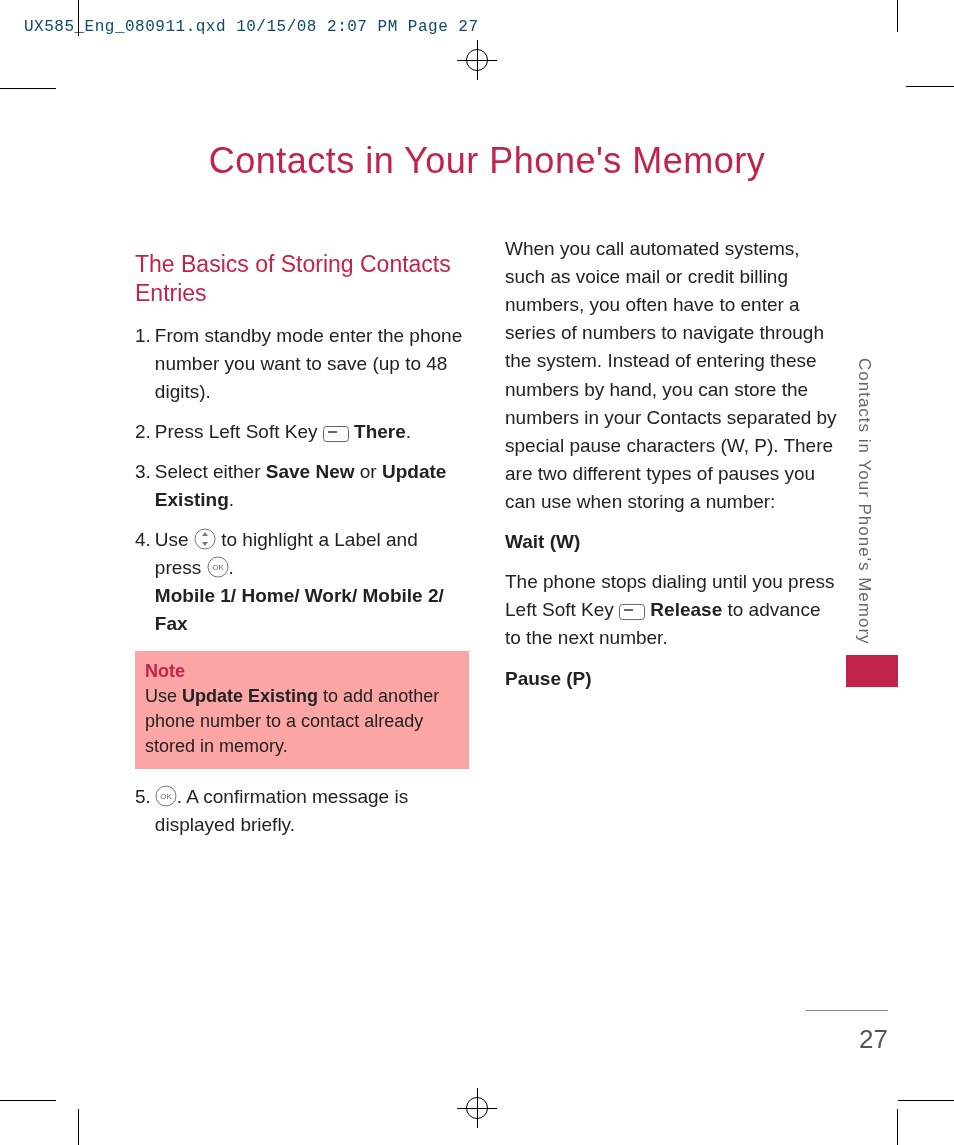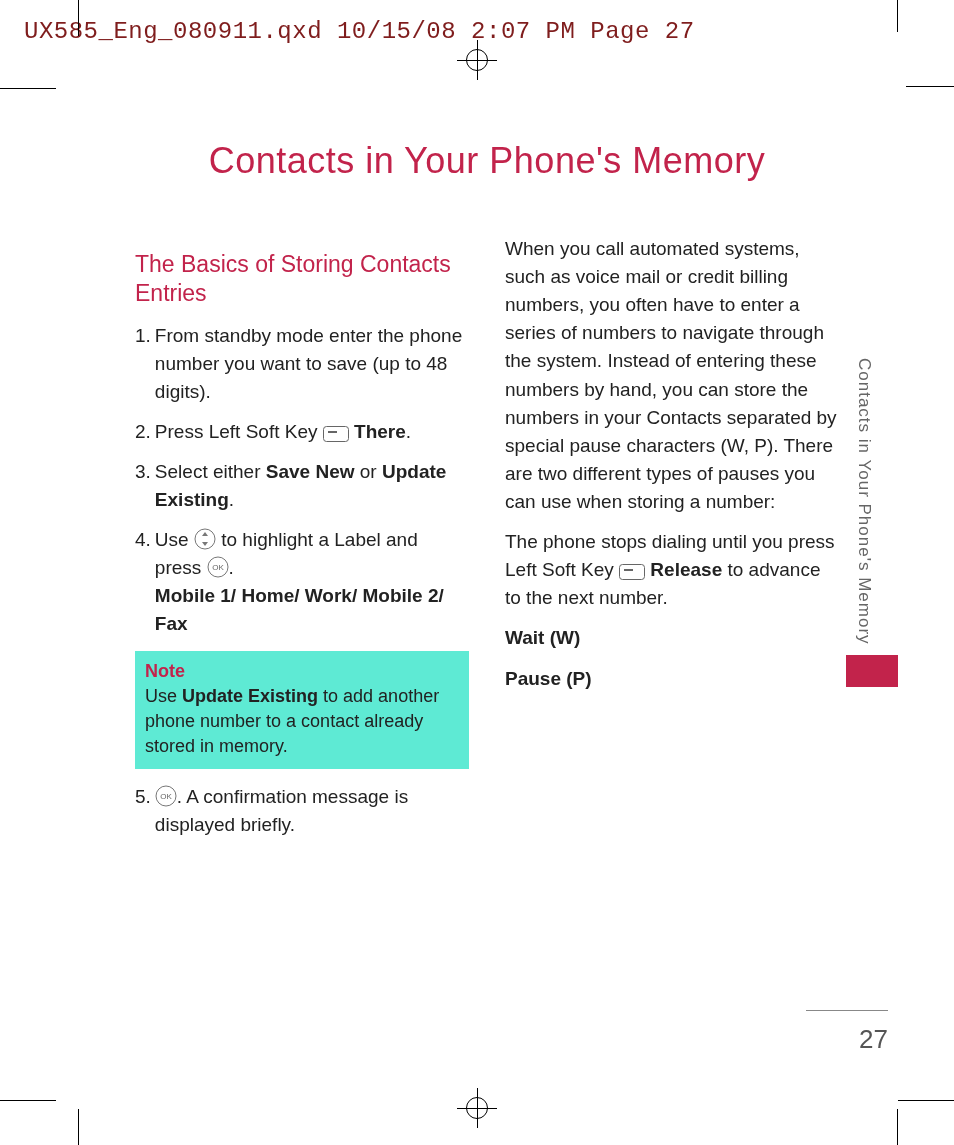--- a/index.html
+++ b/index.html
@@ -13,23 +13,23 @@
     width: 954px;
     height: 1145px;
     position: relative;
     overflow: hidden;
   }
   .header-line {
     position: absolute;
     top: 18px;
     left: 24px;
     font-family: "Courier New", monospace;
-    font-size: 24px;
+    font-size: 16px;
     letter-spacing: 0.5px;
-    color: #7f1d1d;
+    color: #0c4a6e;
   }
   .reg-mark {
     display: inline-flex;
     align-items: center;
     justify-content: center;
     width: 40px;
     height: 40px;
     position: relative;
   }
   .reg-mark::before, .reg-mark::after {
@@ -93,21 +93,21 @@
     flex: 0 0 auto;
     margin-right: 4px;
   }
   .step-body {
     flex: 1;
   }
   b, .bold {
     font-weight: 600;
   }
   .note-box {
-    background: #5eead4;
+    background: #fca5a5;
     padding: 8px 10px 10px 10px;
     margin: 6px 0 14px 0;
     font-size: 18px;
     line-height: 1.4;
   }
   .note-label {
     color: #c2234b;
     font-weight: 600;
   }
   .icon-key, .icon-nav, .icon-ok {
@@ -277,35 +277,35 @@
             </span><span>. A confirmation message is displayed briefly.</span>
           </span>
         </div>
 
       </div>
 
       <div class="col">
 
         <p>When you call automated systems, such as voice mail or credit billing numbers, you often have to enter a series of numbers to navigate through the system. Instead of entering these numbers by hand, you can store the numbers in your Contacts separated by special pause characters (W, P). There are two different types of pauses you can use when storing a number:</p>
 
+        <p><b>Wait (W)</b></p>
+
         <p>
           <span>The phone stops dialing until you press Left Soft Key </span>
           <span class="icon-key">
             <svg width="26" height="16" viewBox="0 0 26 16">
                 <rect x="0.5" y="0.5" width="25" height="15" rx="3" fill="#fff" stroke="#666"></rect>
                 <rect x="5" y="5" width="9" height="2" fill="#666"></rect>
               </svg>
           </span>
           <span> </span>
           <b>Release</b>
           <span> to advance to the next number.</span>
         </p>
 
-        <p><b>Wait (W)</b></p>
-
         <p><b>Pause (P)</b></p>
 
       </div>
     </div>
   </div>
 
   <div class="side-tab">
     <div class="side-text">Contacts in Your Phone's Memory</div>
     <div class="side-bar"></div>
   </div>

